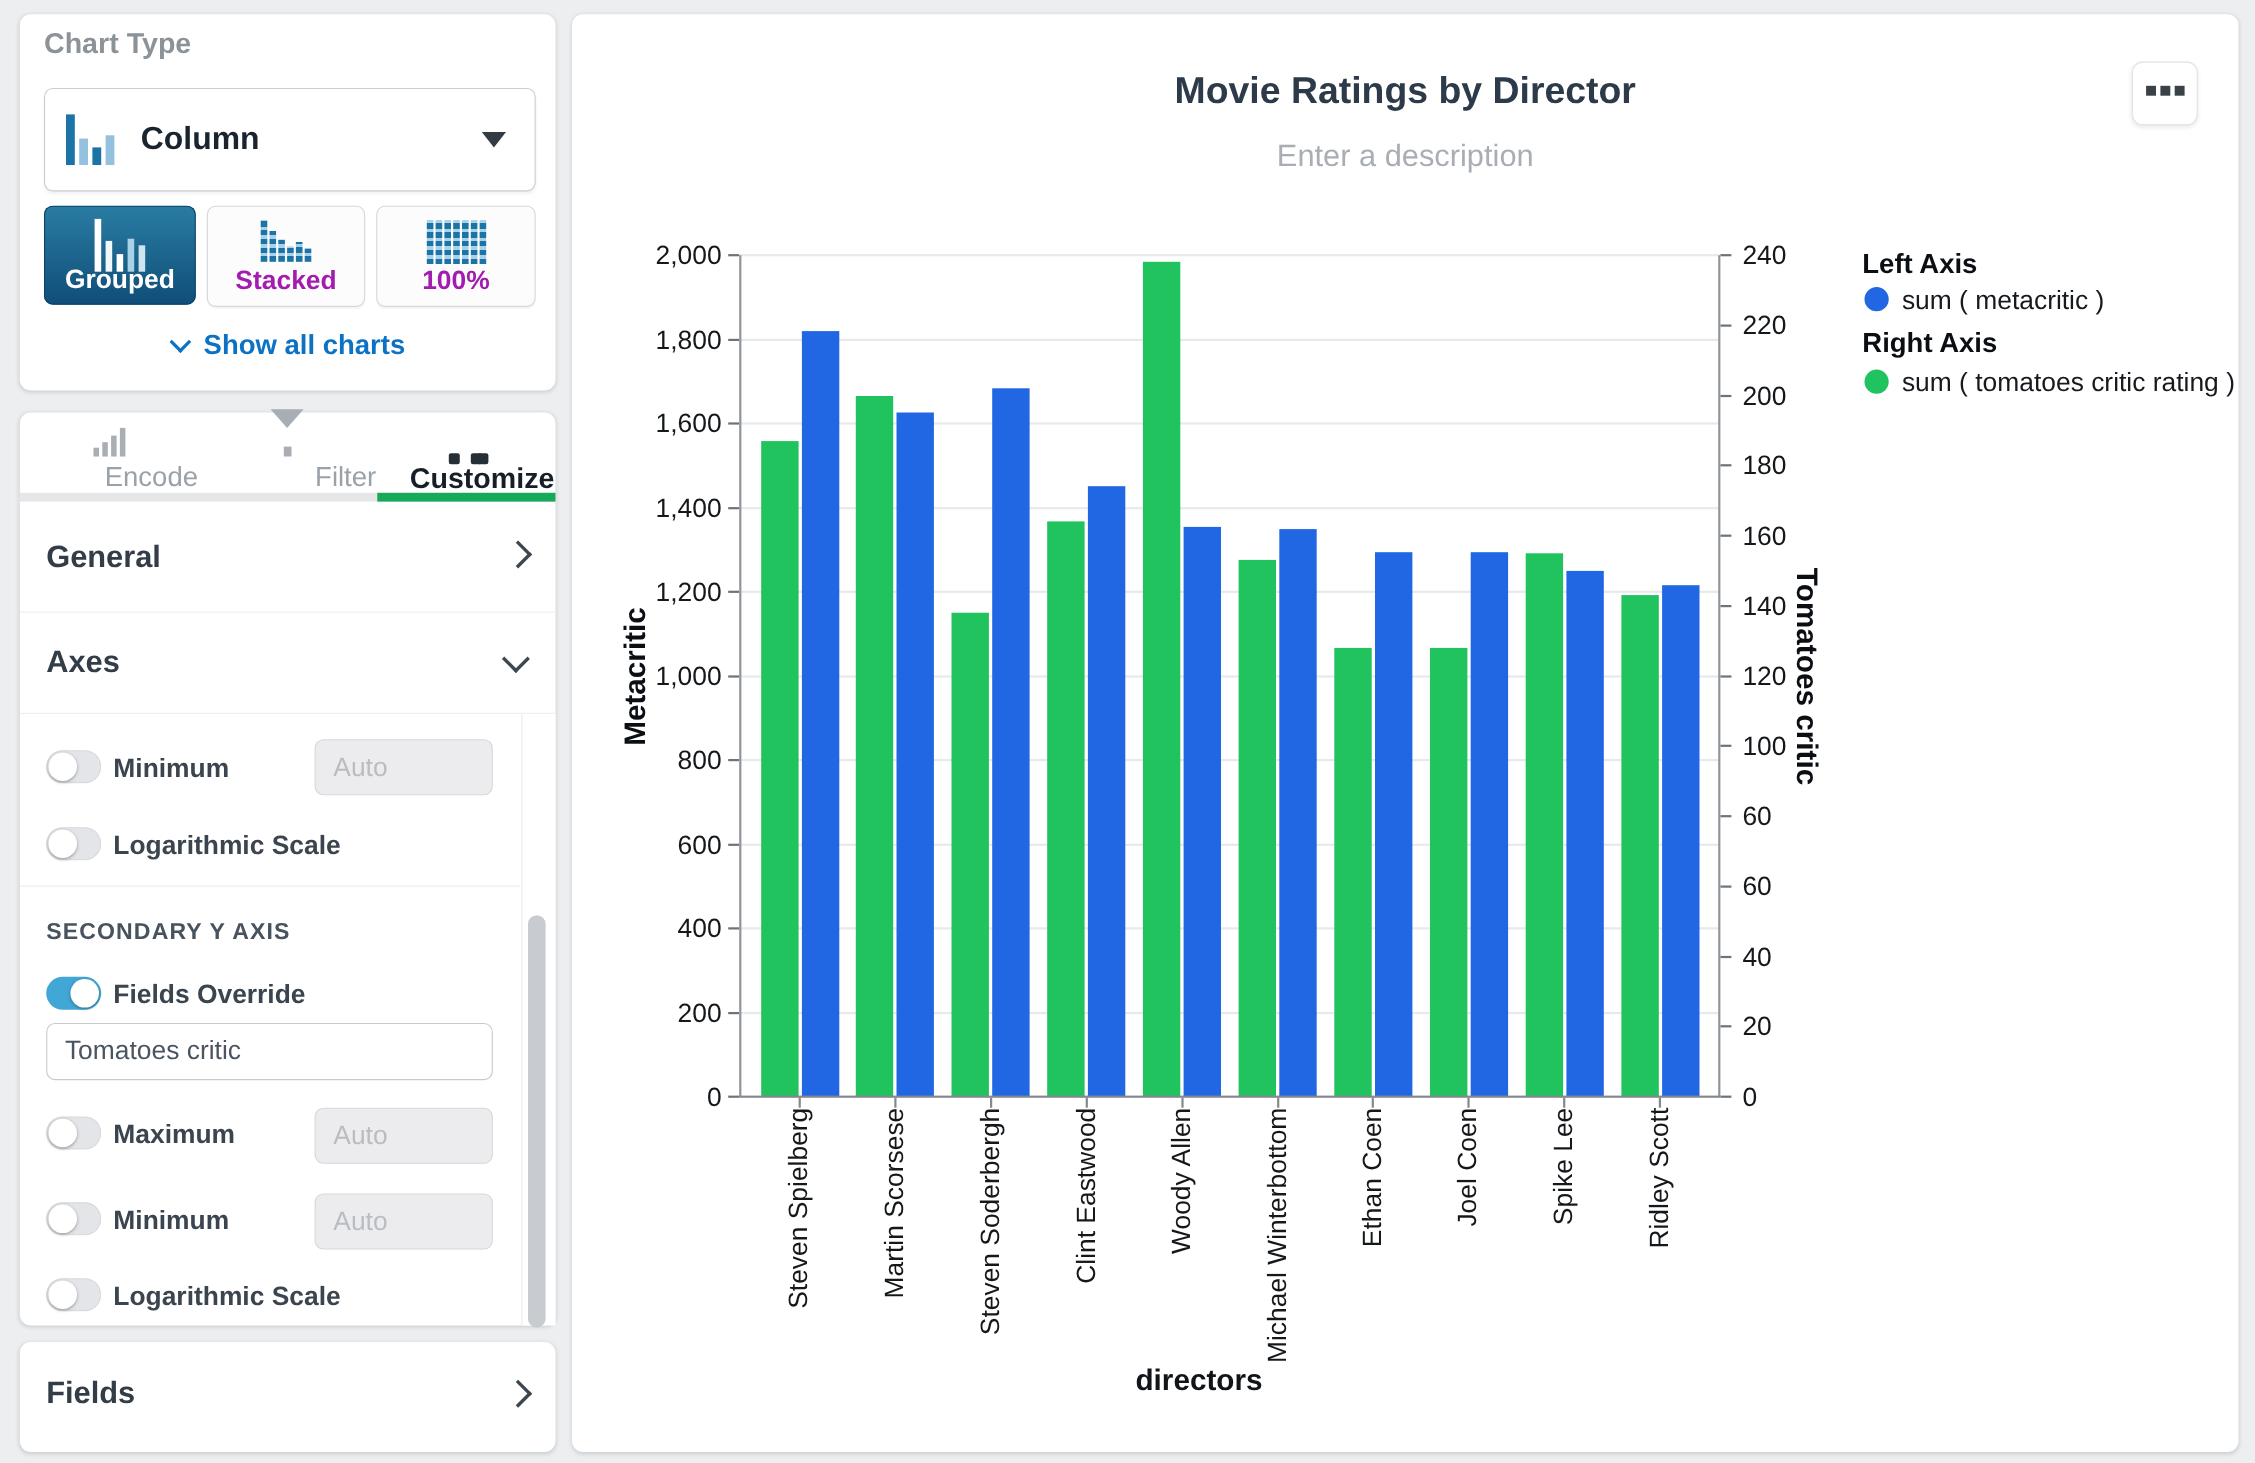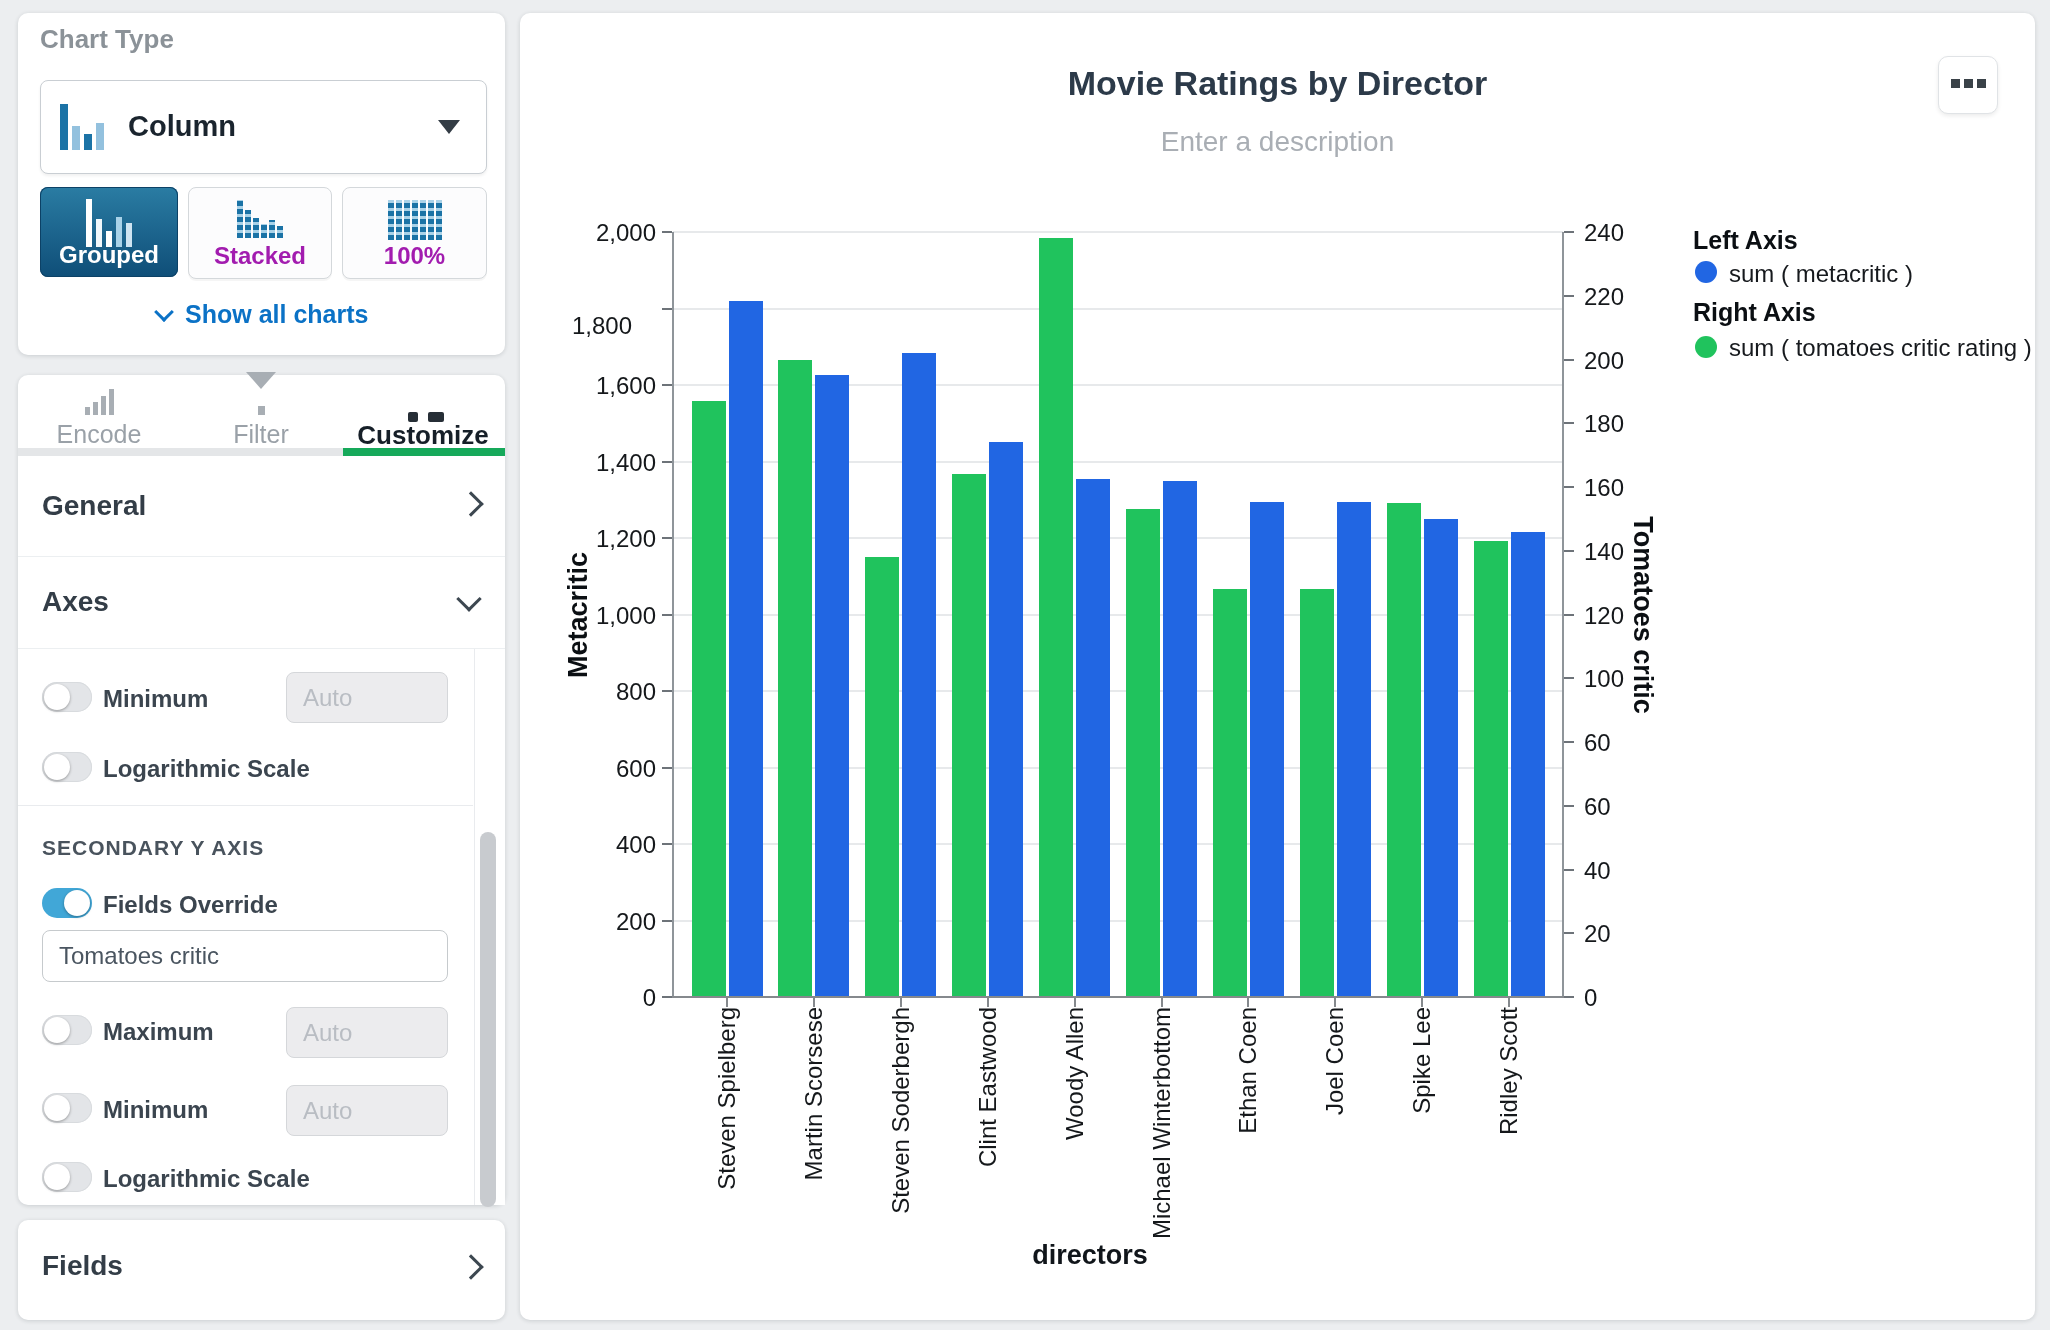--- a/index.html
+++ b/index.html
@@ -27,21 +27,21 @@
   .bicon span{display:inline-block;vertical-align:bottom;}
   .stk{width:6px;margin:0 1px;background:repeating-linear-gradient(to top,#1b73a6 0 5px,#a9d2e8 5px 8px);}
   #show-all{left:40px;top:300px;width:445px;height:38px;text-align:center;cursor:pointer;}
   #show-all .chev{width:11px;height:11px;border-color:#0b72c6;margin-right:10px;margin-bottom:4px;}
   #show-all .txt{font-size:25px;font-weight:700;color:#0b72c6;}
   .chev{display:inline-block;border-right:3px solid #3c4750;border-bottom:3px solid #3c4750;}
   .chev.down{transform:rotate(45deg);}
   .chev.right{transform:rotate(-45deg);}
 
   
-  .tab{position:absolute;top:383px;width:162px;text-align:center;cursor:pointer;}
+  .tab{position:absolute;top:383px;width:162px;text-align:right;cursor:pointer;}
   .tab .ticon{height:32px;display:flex;align-items:flex-end;justify-content:center;}
   .tab .tlbl{margin-top:5px;font-size:25px;color:#9aa1a8;}
   .encbar{display:inline-block;background:#a8aeb4;width:5px;margin:0 1.5px;vertical-align:bottom;}
   #funnel-tri{width:0;height:0;border-left:15px solid transparent;border-right:15px solid transparent;border-top:17px solid #a8aeb4;margin:0 auto;}
   #funnel-stem{width:7px;height:9px;background:#a8aeb4;margin:-1px auto 0;}
   .slider-line{position:relative;width:32px;height:4px;background:#262e36;margin:4px auto;border-radius:1px;}
   .slider-knob{position:absolute;top:-3px;width:10px;height:10px;background:#262e36;border-radius:2px;}
   #tab-customize .tlbl{color:#161f28;font-weight:700;font-size:26px;}
   #tab-track{left:18px;top:448px;width:487px;height:8px;background:#e4e6e8;}
   #tab-underline{left:343px;top:448px;width:162px;height:8px;background:#16a95a;}
@@ -226,21 +226,21 @@
       <div class="tickL" style="left:662px;top:537.0px;"></div>
       <div class="ylab left" style="left:580px;top:525.0px;">1,200</div>
       <div class="gridline" style="left:673px;top:460.5px;width:890px;"></div>
       <div class="tickL" style="left:662px;top:460.5px;"></div>
       <div class="ylab left" style="left:580px;top:448.5px;">1,400</div>
       <div class="gridline" style="left:673px;top:384.0px;width:890px;"></div>
       <div class="tickL" style="left:662px;top:384.0px;"></div>
       <div class="ylab left" style="left:580px;top:372.0px;">1,600</div>
       <div class="gridline" style="left:673px;top:307.5px;width:890px;"></div>
       <div class="tickL" style="left:662px;top:307.5px;"></div>
-      <div class="ylab left" style="left:556px;top:295.5px;margin-top:16px;">1,800</div>
+      <div class="ylab left" style="left:580px;top:295.5px;">1,800</div>
       <div class="gridline" style="left:673px;top:231.0px;width:890px;"></div>
       <div class="tickL" style="left:662px;top:231.0px;"></div>
       <div class="ylab left" style="left:580px;top:219.0px;text-align:right;">2,000</div>
       <div class="tickR" style="left:1564px;top:996.0px;"></div>
       <div class="ylab" style="left:1584px;top:984.0px;">0</div>
       <div class="tickR" style="left:1564px;top:932.3px;"></div>
       <div class="ylab" style="left:1584px;top:920.3px;">20</div>
       <div class="tickR" style="left:1564px;top:868.5px;"></div>
       <div class="ylab" style="left:1584px;top:856.5px;">40</div>
       <div class="tickR" style="left:1564px;top:804.8px;"></div>

